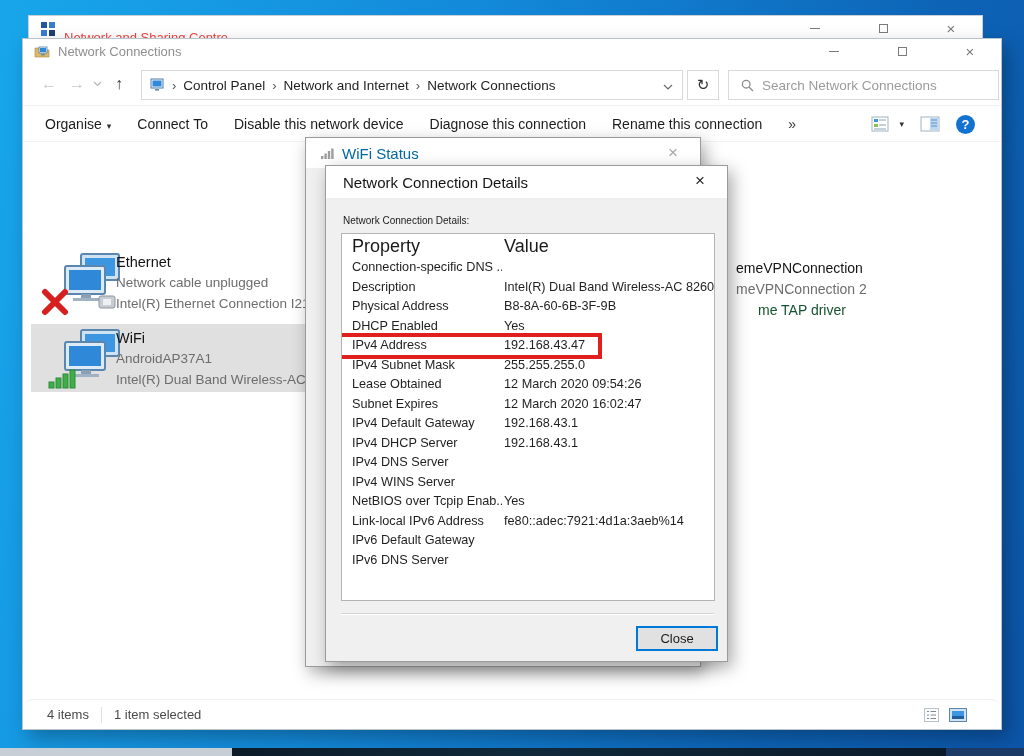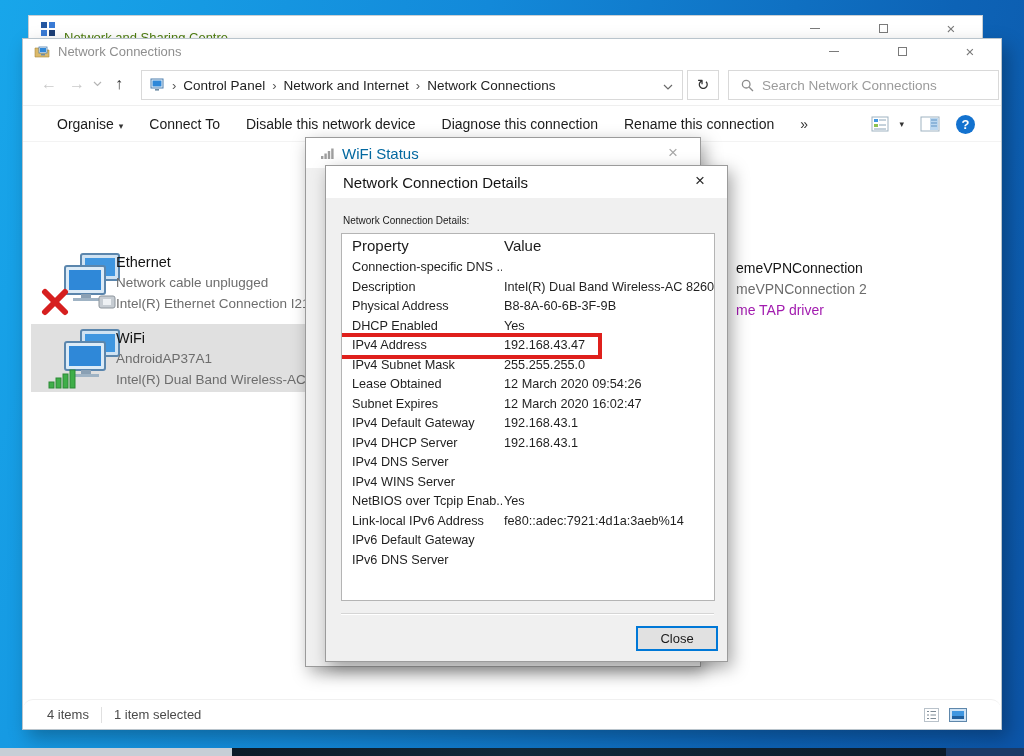--- a/index.html
+++ b/index.html
@@ -16,21 +16,21 @@
 
   
   .win { position:absolute; background:#fff; border:1px solid #b9c4cc;
     box-shadow:6px 8px 18px rgba(0,0,0,.28); }
   #back-window { left:28px; top:15px; width:955px; height:70px; box-shadow:none; border-color:#c9cfd4; }
   #main-window { left:22px; top:38px; width:980px; height:692px; }
 
   .titlebar { position:relative; height:25px; display:flex; align-items:center; }
   .titlebar .app-icon { margin-left:11px; width:16px; height:16px; flex:0 0 auto; }
   .titlebar .title { margin-left:8px; font-size:13px; }
-  #back-window .title { color:#4d7c0f;margin-top:17px; }
+  #back-window .title { color:#ef4444;margin-top:17px; }
   #main-window .title { color:#8f8f8f; }
   .win-controls { position:absolute; right:14px; top:0; height:25px; display:flex; align-items:center; gap:34px; }
   .wc { width:34px; height:22px; display:flex; align-items:center; justify-content:center;
     color:#7a7a7a; font-size:15px; cursor:default; }
   .wc .min-bar { width:10px; height:1px; background:#7a7a7a; display:block; }
   .wc .max-box { width:9px; height:9px; border:1px solid #7a7a7a; display:block; }
 
   
   .navrow { position:relative; height:42px; border-bottom:1px solid #efefef; }
   .nav-btn { position:absolute; top:8px; width:24px; height:24px; display:flex; align-items:center;
@@ -47,21 +47,21 @@
   .searchbox { position:absolute; left:705px; top:6px; width:271px; height:30px; border:1px solid #d9d9d9;
     display:flex; align-items:center; background:#fff; }
   .searchbox svg { margin:0 8px 0 12px; flex:0 0 auto; }
   .searchbox input { border:none; outline:none; flex:1; font-size:13.5px; color:#444;
     font-family:inherit; background:transparent; }
   .searchbox input::placeholder { color:#9b9b9b; }
 
   
   .toolbar { position:relative; height:36px; display:flex; align-items:center; border-bottom:1px solid #f3f3f3; }
   .tool-item { font-size:14px; color:#1c1c1c; margin-left:26px; white-space:nowrap; cursor:default; }
-  .tool-item:first-child { margin-left:34px; }
+  .tool-item:first-child { margin-left:22px; }
   .tool-caret { font-size:9px; color:#333; margin-left:5px; }
   .tool-overflow { font-size:14px; color:#333; margin-left:26px; }
   .toolbar-right { position:absolute; right:26px; top:0; height:36px; display:flex; align-items:center; gap:16px; }
   .help-circle { width:19px; height:19px; border-radius:50%; background:#1372cf; color:#fff;
     font-size:13px; font-weight:bold; display:flex; align-items:center; justify-content:center; }
 
   
   .conn-name { position:absolute; font-size:14.5px; color:#141414; }
   .conn-sub { position:absolute; font-size:13.5px; color:#6d6d6d; }
   .selected-bg { position:absolute; left:8px; top:182px; width:287px; height:68px; background:#e0e0e0; }
@@ -86,21 +86,21 @@
   .dlg-close { position:absolute; right:12px; top:0; height:30px; width:30px; display:flex;
     align-items:center; justify-content:center; font-size:17px; }
   #wifi-status-dialog .dlg-close { color:#a8a8a8; }
   #details-dialog .dlg-close { color:#2a2a2a; }
   .dlg-titlebar .sig-icon { margin-left:15px; }
   #details-dialog .dlg-titlebar { height:32px; }
 
   .section-label { position:absolute; left:17px; top:49px; font-size:10px; color:#1a1a1a; }
   .detail-table { position:absolute; left:15px; top:67px; width:374px; height:368px;
     background:#fff; border:1px solid #b4b4b4; overflow:hidden; }
-  .tbl-header { position:relative; height:24px; line-height:24px; font-size:15px; color:#1a1a1a; }
+  .tbl-header { position:relative; height:24px; line-height:24px; font-size:18px; color:#1a1a1a; }
   .tbl-header .col-prop { position:absolute; left:10px; }
   .tbl-header .col-val { position:absolute; left:162px; }
   .row { position:relative; height:19.5px; line-height:19.5px; font-size:12.7px; color:#1f1f1f; }
   .row .prop { position:absolute; left:10px; width:150px; white-space:nowrap; overflow:hidden; }
   .row .val { position:absolute; left:162px; white-space:nowrap; }
   .row.highlighted::after { content:""; position:absolute; left:-10px; top:-3px; width:262px; height:18px;
     border:4px solid #df201c; pointer-events:none; }
 
   .dlg-separator { position:absolute; left:15px; top:447px; width:373px; height:2px;
     border-top:1px solid #d5d5d5; border-bottom:1px solid #fff; }
@@ -261,21 +261,21 @@
           <rect x="22" y="46" width="5" height="14"></rect>
             <rect x="29" y="42" width="5" height="18"></rect>
         </g>
       </svg>
       <span class="conn-name" style="left:93px;top:188px">WiFi</span>
       <span class="conn-sub" style="left:93px;top:209px">AndroidAP37A1</span>
       <span class="conn-sub" style="left:93px;top:230px">Intel(R) Dual Band Wireless-AC 82</span>
 
       <span class="frag" style="left:713px;top:118px;color:#141414">emeVPNConnection</span>
       <span class="frag" style="left:713px;top:139px;color:#6d6d6d">meVPNConnection 2</span>
-      <span class="frag" style="left:713px;top:160px;color:#a21caf">me TAP driver</span>
+      <span class="frag" style="left:735px;top:160px;color:#14532d">me TAP driver</span>
     </div>
 
     <div class="statusbar">
       <span class="status-text" style="margin-left:24px">4 items</span>
       <span class="status-sep"></span>
       <span class="status-text">1 item selected</span>
       <span class="status-icons">
         <svg width="15" height="14" viewBox="0 0 15 14">
           <rect x="0.5" y="0.5" width="14" height="13" fill="#fff" stroke="#b9c2ca"></rect>
           <g stroke="#7d8a95">

